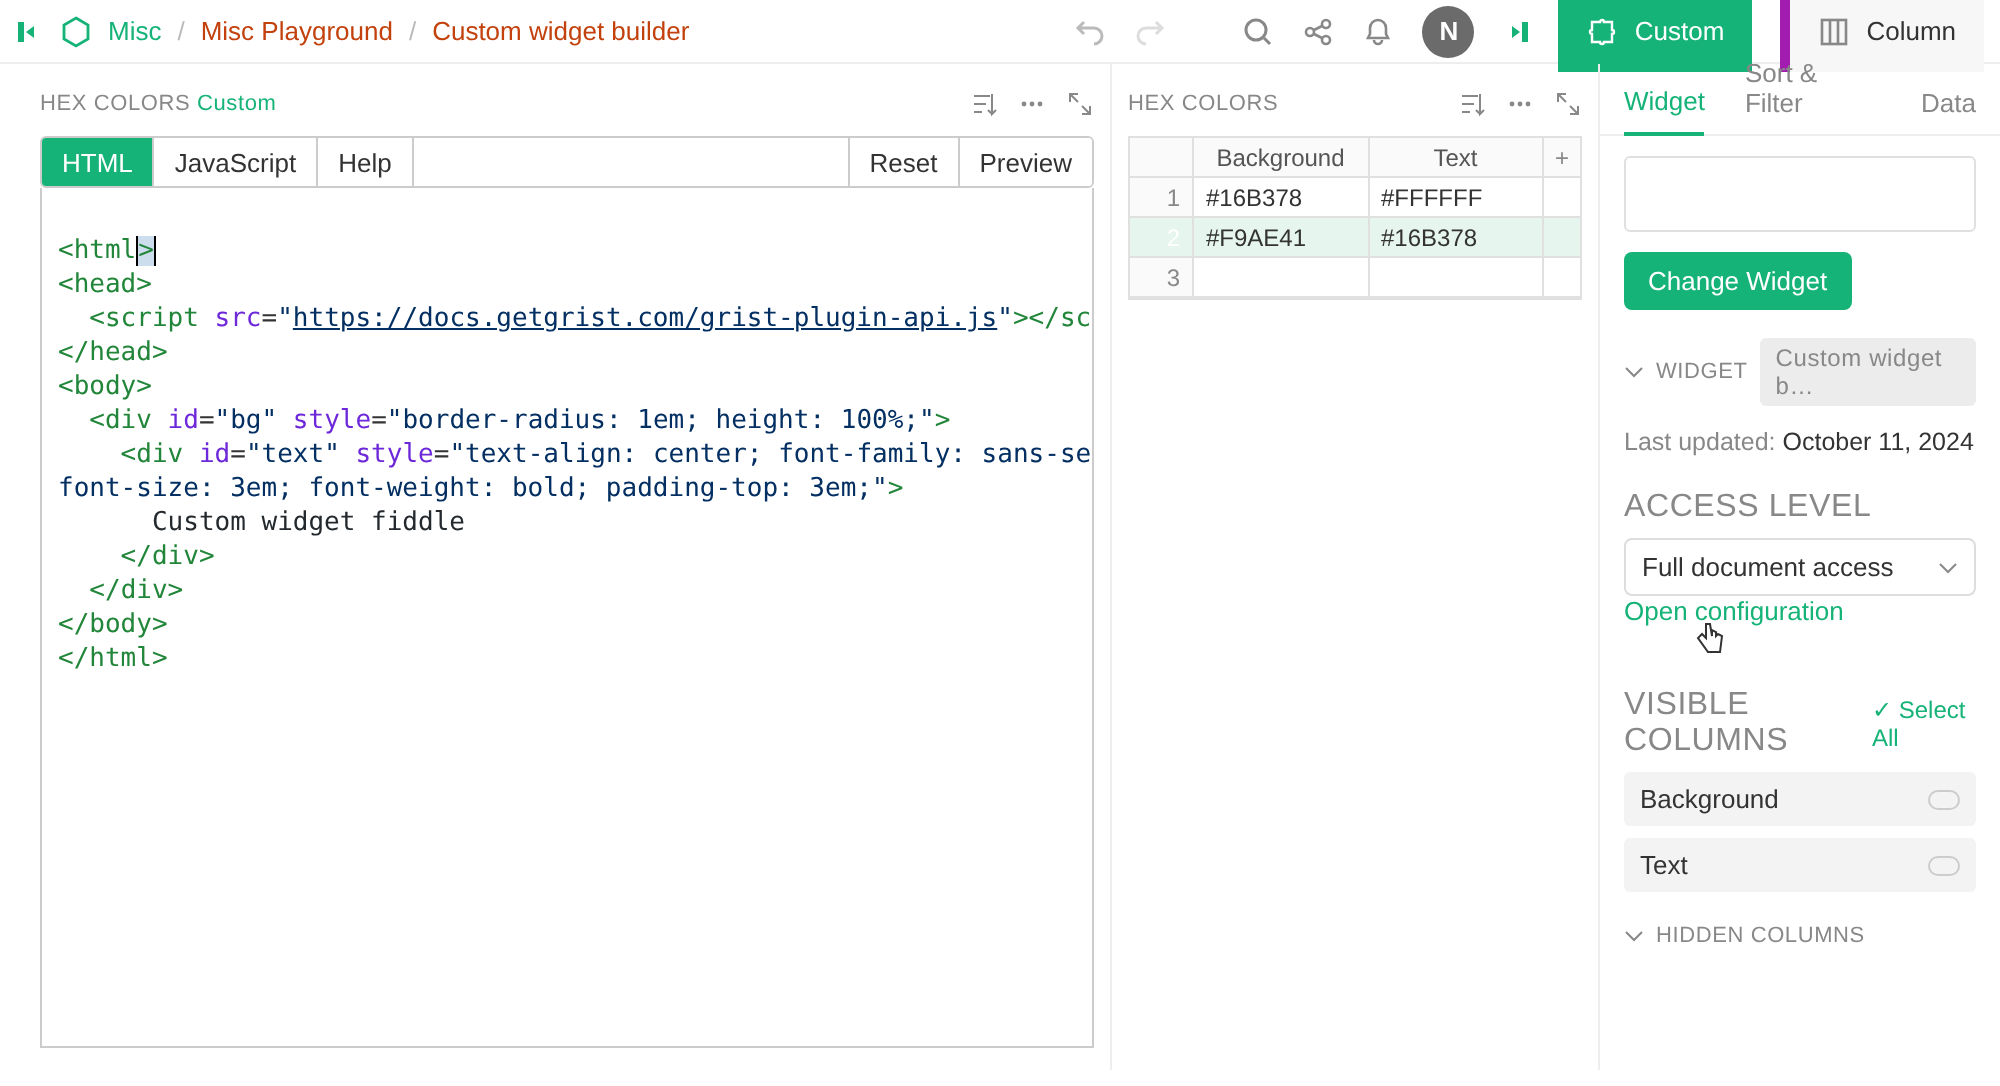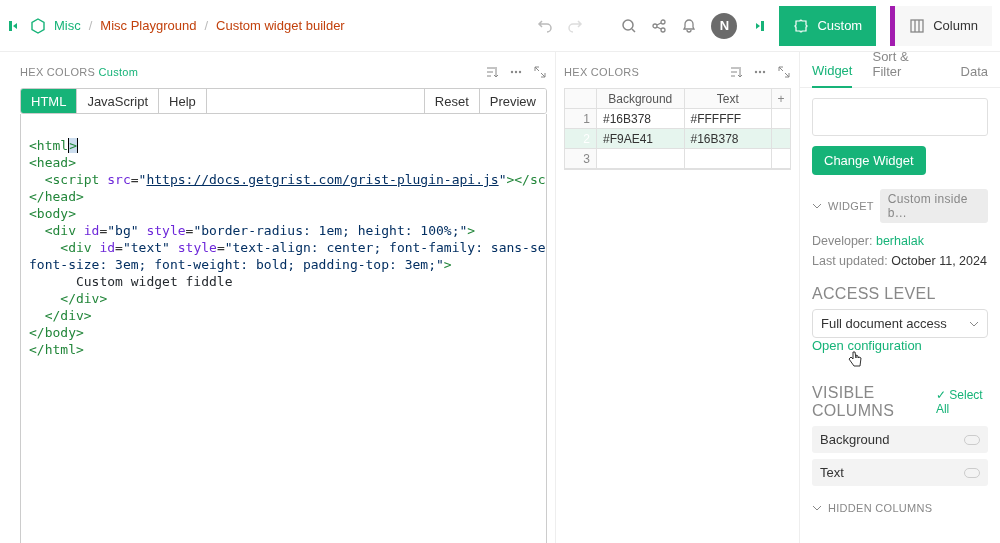--- a/index.html
+++ b/index.html
@@ -1,17 +1,17 @@
 <!DOCTYPE html>
 <html><head>
 <meta charset="utf-8">
 <style>
 * { box-sizing: border-box; margin: 0; padding: 0; }
 body { font-family: -apple-system, BlinkMacSystemFont, "Segoe UI", sans-serif; font-size: 13px; color: #333; background: #fff; width: 1000px; height: 543px; overflow: hidden; }
-.topbar { height: 52px; display: flex; align-items: center; padding: 0 8px; border-bottom: 1px solid #eee; }
+.topbar { height: 32px; display: flex; align-items: center; padding: 0 8px; border-bottom: 1px solid #eee; }
 .topbar .left { display: flex; align-items: center; gap: 8px; flex: 1; }
 .crumb { color: #c2410c; }
 .crumb.link { color: #16B378; cursor: pointer; }
 .sep { color: #bbb; }
 .icon { display: inline-flex; align-items: center; justify-content: center; }
 .icon svg { display: block; }
 .topbar .right { display: flex; align-items: center; gap: 14px; }
 .avatar { width: 26px; height: 26px; border-radius: 50%; background: #6B6B6B; color: #fff; display: flex; align-items: center; justify-content: center; font-weight: 600; font-size: 13px; }
 .btn-custom { background: #16B378; color: #fff; height: 40px; padding: 0 14px; display: flex; align-items: center; gap: 8px; }
 .btn-column { background: #F7F7F7; color: #333; height: 40px; padding: 0 14px; display: flex; align-items: center; gap: 8px; border-left: 5px solid #a21caf; }
@@ -263,24 +263,23 @@
     <div class="imgbox"></div>
     <button class="btn-change">Change Widget</button>
 
     <div class="collapse-head">
       <span class="icon">
           <svg width="10" height="10">
             <path d="M1 3l4 4 4-4" stroke="#888" fill="none"></path>
           </svg>
         </span>
       <span>WIDGET</span>
-      <span class="badge">Custom inside b…</span>
+      <span class="badge">Custom widget b…</span>
     </div>
     <div class="meta">
-      <div><span>Developer:</span> <span class="link">berhalak</span></div>
       <div><span>Last updated:</span> <span class="val">October 11, 2024</span></div>
     </div>
 
     <div class="label-sm">ACCESS LEVEL</div>
     <div class="select">
       <span>Full document access</span>
       <span class="icon">
           <svg width="10" height="10">
             <path d="M1 3l4 4 4-4" stroke="#888" fill="none"></path>
           </svg>

